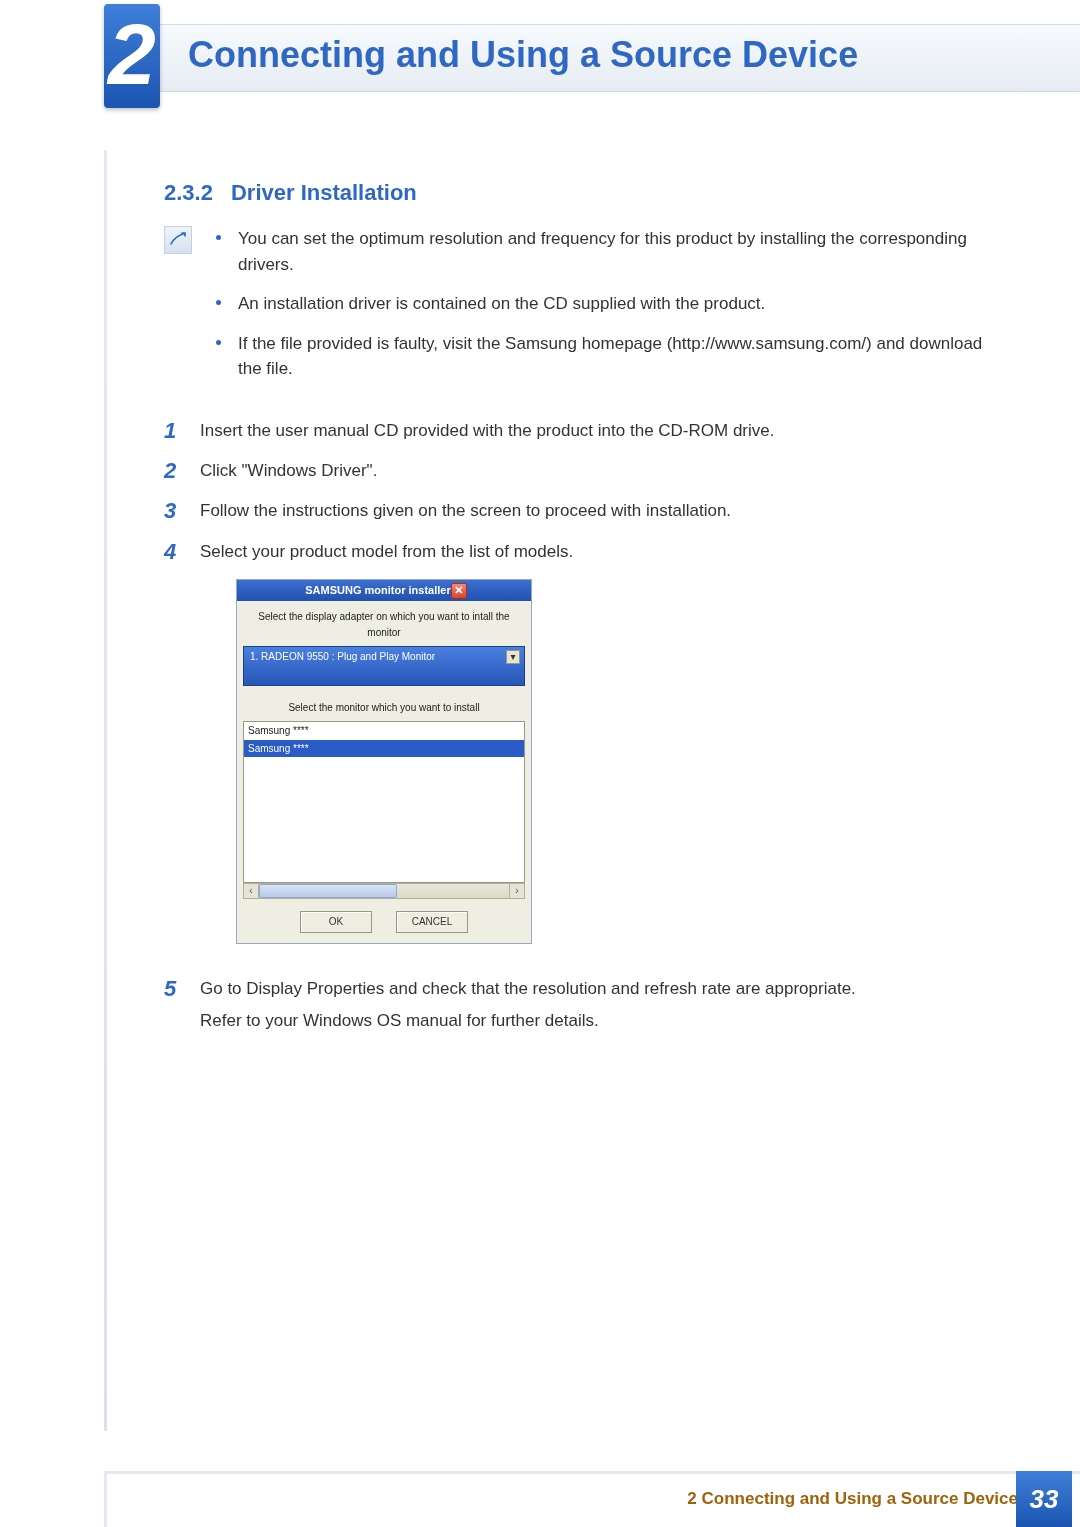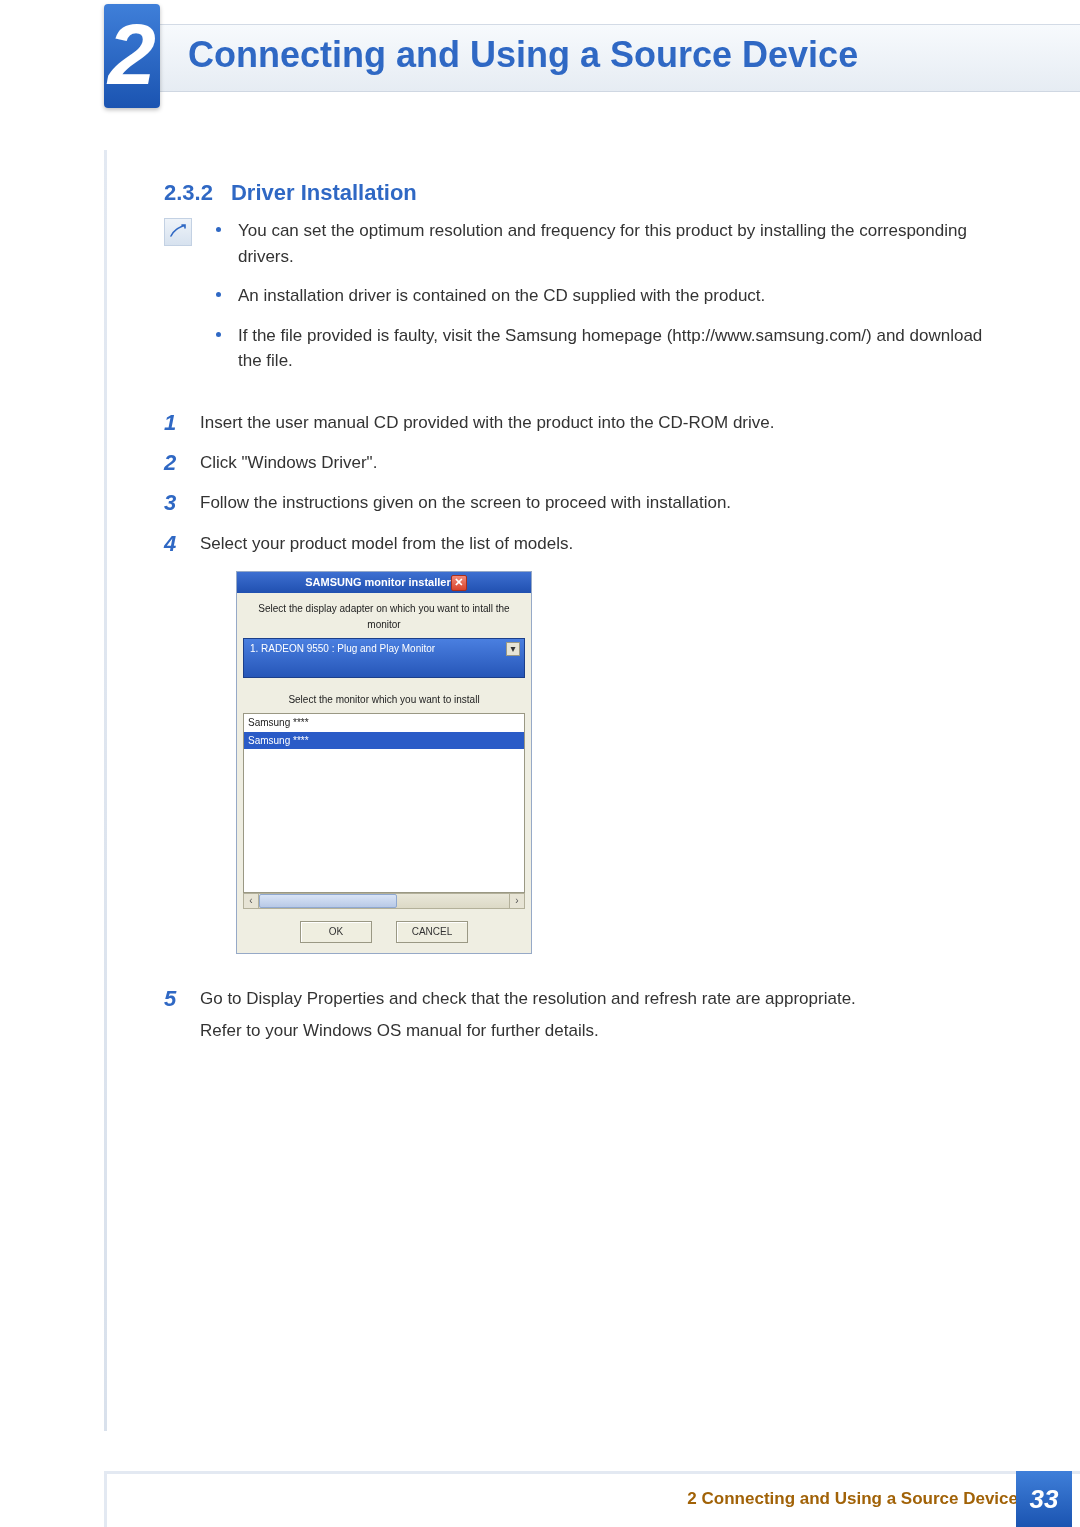--- a/index.html
+++ b/index.html
@@ -31,21 +31,21 @@
 
   
   .left-line {
     position: absolute; left: 104px; top: 150px; width: 3px; bottom: 96px;
     background: linear-gradient(#e3e9f2, #d9e1ec);
   }
 
   
   .content { position: absolute; left: 164px; right: 72px; top: 180px; }
 
-  .section-heading { color: #2f68c4; font-size: 22px; font-weight: 600; margin-bottom: 12px; }
+  .section-heading { color: #2f68c4; font-size: 22px; font-weight: 600; margin-bottom: 20px; }
   .section-heading .num { margin-right: 18px; }
 
   .note-block { display: flex; gap: 20px; margin-bottom: 22px; }
   .note-icon {
     width: 28px; height: 28px; flex: 0 0 28px;
     background: linear-gradient(#eef3f9, #d7e2ef);
     border: 1px solid #c3d1e3; position: relative;
   }
   .note-icon svg { position: absolute; inset: 3px; }
   .bullet-list { list-style: none; flex: 1; }
@@ -82,21 +82,21 @@
   .dlg-dropdown {
     margin: 0 6px 6px; background: linear-gradient(#4a7fe0, #2656b8);
     color: #fff; border: 1px solid #1c3f8a; display: flex; align-items: center;
     justify-content: space-between; padding: 2px 4px 20px 6px; font-size: 10px;
   }
   .dlg-ddbtn {
     width: 14px; height: 14px; background: #e7e4d5; border: 1px solid #9a9884;
     display: flex; align-items: center; justify-content: center; color: #333;
   }
   .dlg-list {
-    margin: 0 6px; background: #fff; border: 1px solid #9a9884; height: 180px;
+    margin: 0 6px; background: #fff; border: 1px solid #9a9884; height: 162px;
     font-size: 10px; color: #222; overflow: hidden;
   }
   .dlg-list .row { padding: 1px 4px; }
   .dlg-list .row.sel { background: #2a5bc7; color: #fff; }
   .dlg-hscroll {
     margin: 0 6px 8px; height: 16px;
     display: flex; align-items: stretch;
   }
   .dlg-hscroll .arrow {
     width: 16px; background: #e7e4d5; border: 1px solid #b3b09a;

